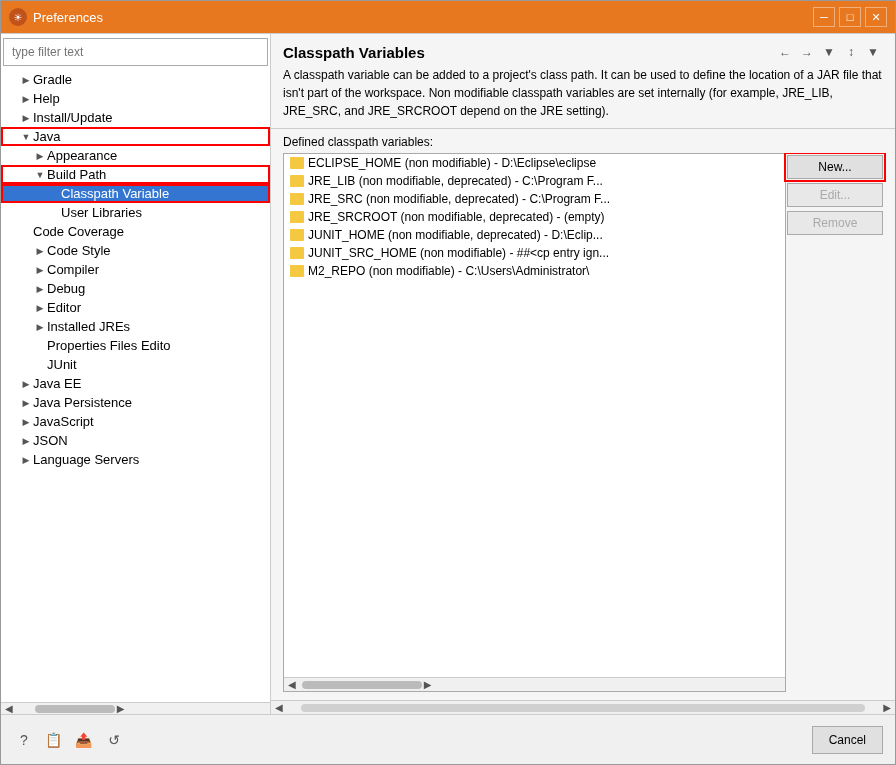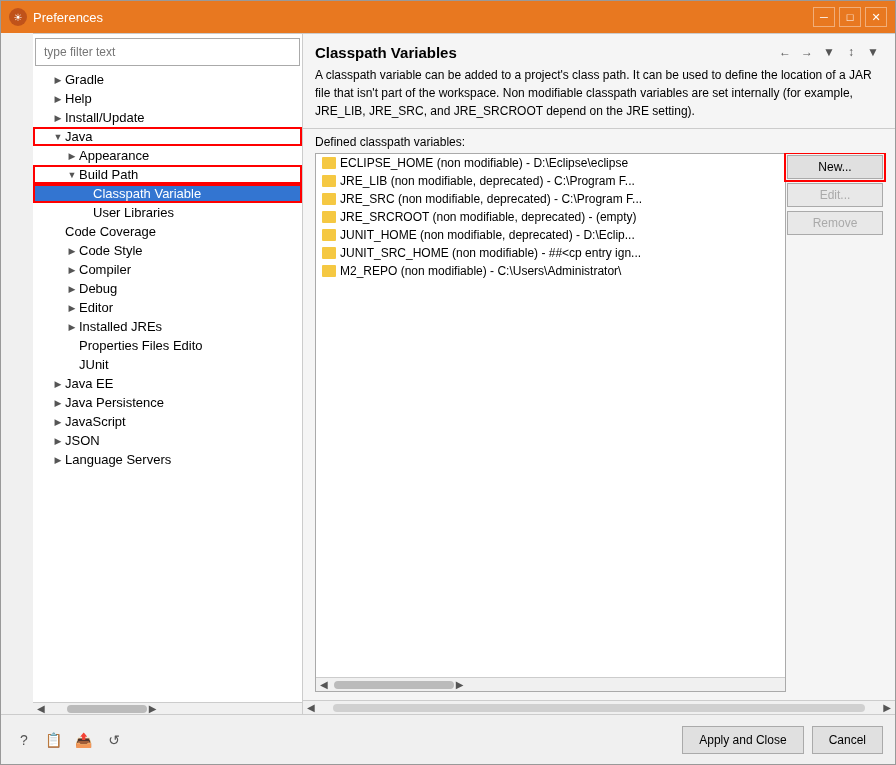--- a/index.html
+++ b/index.html
@@ -65,21 +65,20 @@
       display: flex;
       align-items: center;
       justify-content: center;
     }
 
     .main-content {
       display: flex;
       flex: 1;
       overflow: hidden;
       border-top: 1px solid #ccc;
-      margin-left: 32px;
     }
 
     
     .left-panel {
       width: 270px;
       min-width: 270px;
       background: #fff;
       border-right: 1px solid #ccc;
       display: flex;
       flex-direction: column;
@@ -570,17 +569,16 @@
   </div>
 
   <div class="footer">
     <div class="footer-icons">
       <button class="footer-icon">?</button>
       <button class="footer-icon">📋</button>
       <button class="footer-icon">📤</button>
       <button class="footer-icon">↺</button>
     </div>
     <div class="footer-buttons">
-      <button class="footer-btn primary">Apply and Close</button>
       <button class="footer-btn">Cancel</button>
     </div>
   </div>
 </div>
 
 </body></html>

